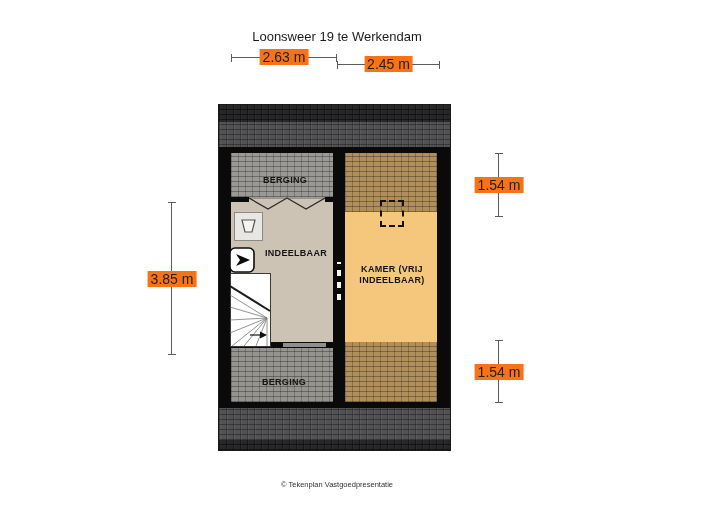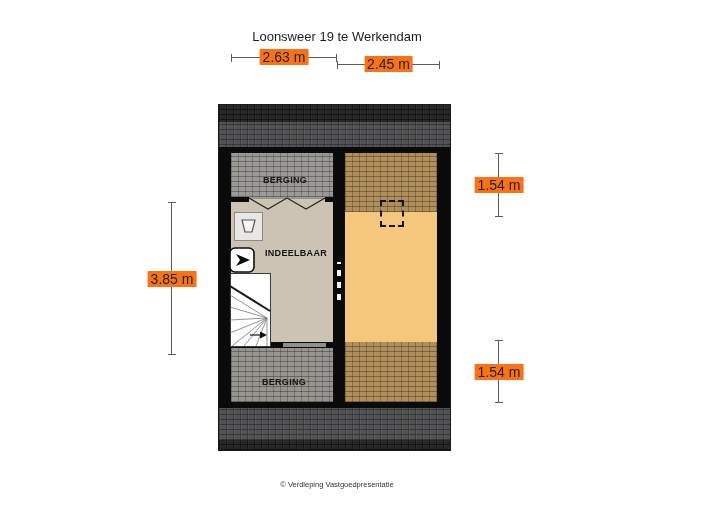--- a/index.html
+++ b/index.html
@@ -148,20 +148,24 @@
 
     <svg class="abs icon-box" style="left:10px;top:142px;" width="26" height="26" viewBox="0 0 26 26">
       <rect x="1" y="1" width="24" height="24" rx="5" fill="#ffffff" stroke="#0d0d0d" stroke-width="1.6"></rect>
       <polygon points="7,7 21,13 7,19 11,13" fill="#0d0d0d"></polygon>
     </svg>
 
     <div class="skylight" style="left:161px;top:95px;width:20px;height:23px;"></div>
 
     <div class="room-label" style="left:16px;top:70px;">BERGING</div>
     <div class="room-label" style="left:27px;top:143px;">INDEELBAAR</div>
+    <div class="room-label" style="left:123px;top:159px;">
+      <div>KAMER (VRIJ</div>
+      <div>INDEELBAAR)</div>
+    </div>
     <div class="room-label" style="left:15px;top:272px;">BERGING</div>
   </div>
 
   <div class="footer">
-    <div>© Verdieping Vastgoedpresentatie</div>
+    <div>© Tekenplan Vastgoedpresentatie</div>
   </div>
 
 </div>
 
 </body></html>

